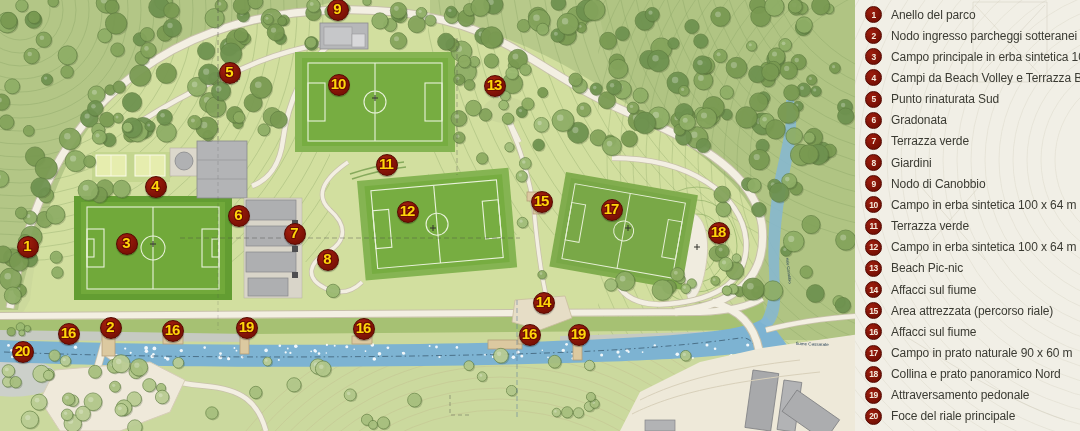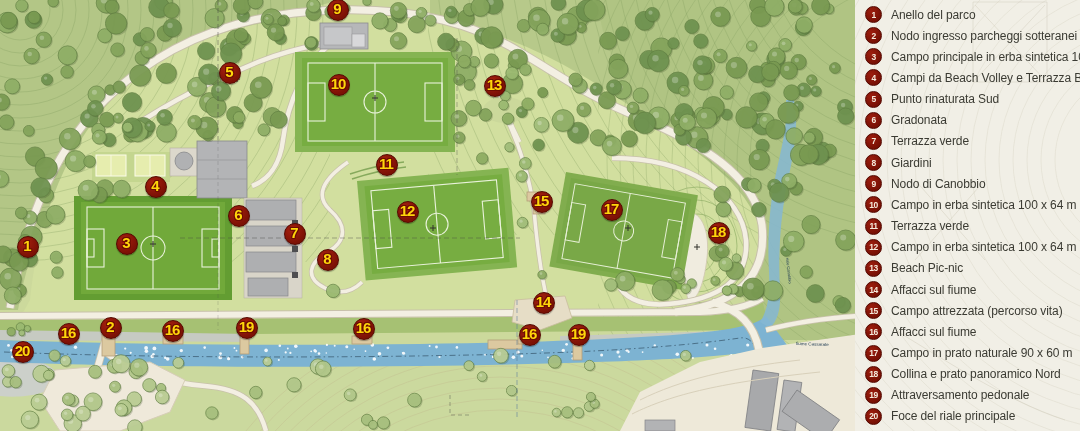--- a/index.html
+++ b/index.html
@@ -1587,21 +1587,21 @@
         <div class="legend-row">
     <span class="legend-badge">
             <span>14</span>
           </span>
     <span class="legend-label">Affacci sul fiume</span>
   </div>
         <div class="legend-row">
     <span class="legend-badge">
             <span>15</span>
           </span>
-    <span class="legend-label">Campo attrezzata (percorso vita)</span>
+    <span class="legend-label">Area attrezzata (percorso riale)</span>
   </div>
         <div class="legend-row">
     <span class="legend-badge">
             <span>16</span>
           </span>
     <span class="legend-label">Affacci sul fiume</span>
   </div>
         <div class="legend-row">
     <span class="legend-badge">
             <span>17</span>

